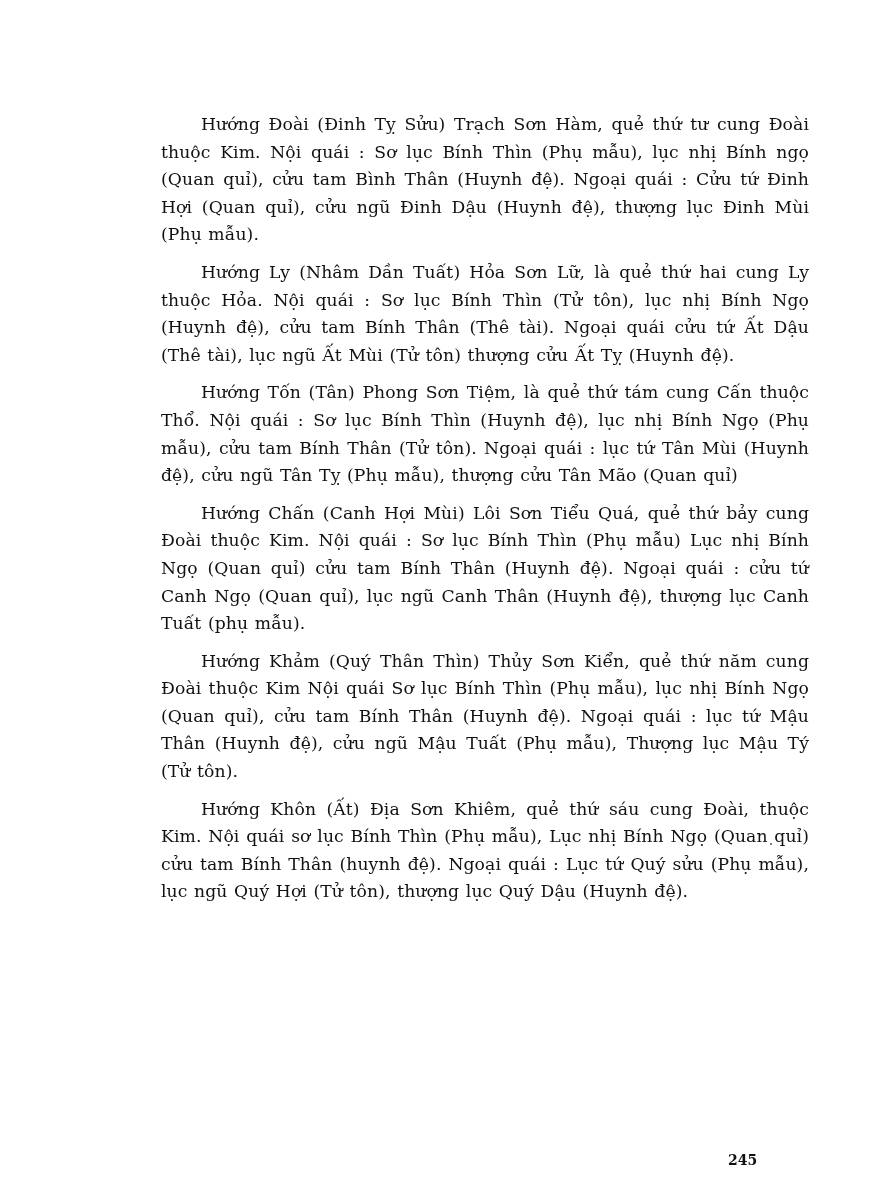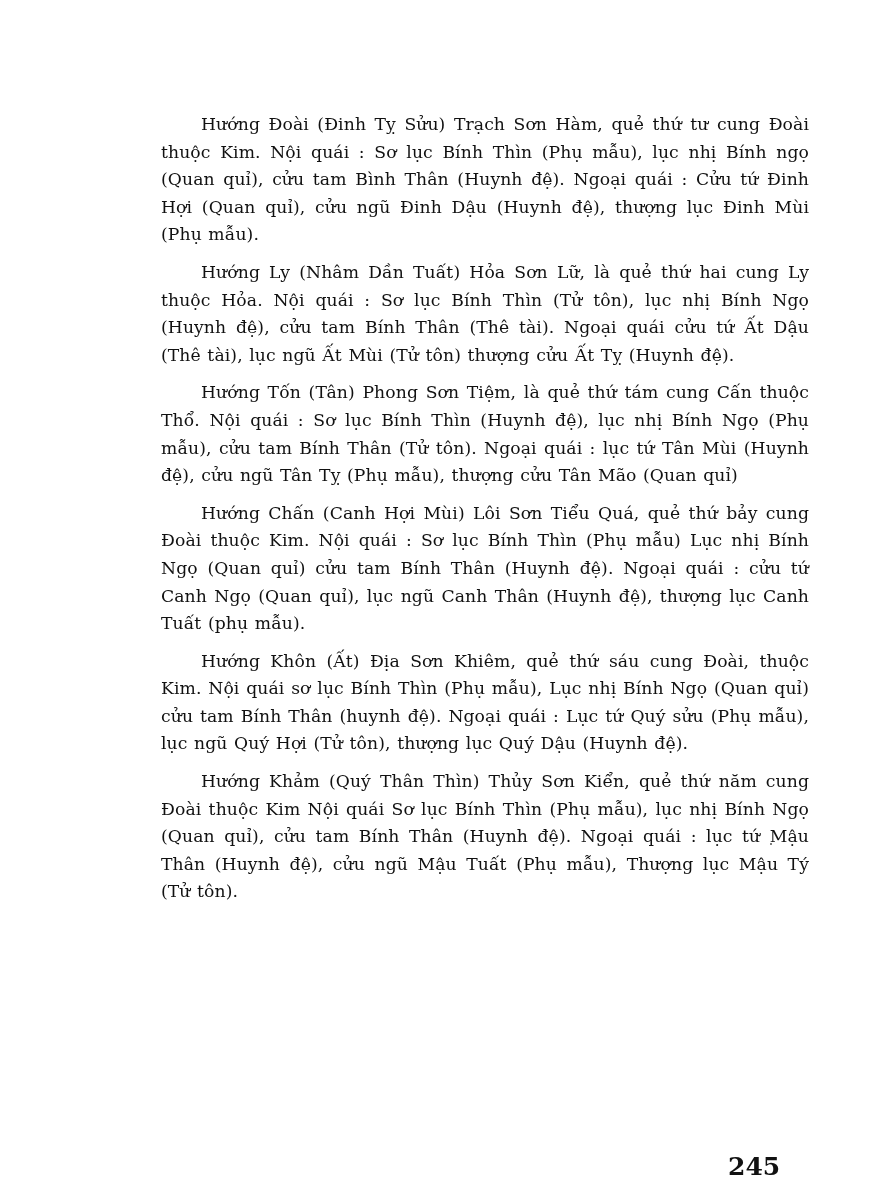--- a/index.html
+++ b/index.html
@@ -35,21 +35,21 @@
       line-height: 27.6px;
       text-align: justify;
       text-indent: 40px;
       letter-spacing: 0.1px;
       word-spacing: 1px;
     }
     .page-number {
       position: absolute;
       left: 728px;
       top: 1152px;
-      font-size: 25px;
+      font-size: 14px;
       font-weight: bold;
       font-family: "DejaVu Serif", "Liberation Serif", serif;
     }
     .stray-dot {
       position: absolute;
       left: 770px;
       top: 843px;
       width: 2px;
       height: 2px;
       background: #555;
@@ -58,18 +58,18 @@
   </style>
 </head>
 <body>
 
 <div class="page">
   <div class="text-block">
     <p class="para">Hướng Đoài (Đinh Tỵ Sửu) Trạch Sơn Hàm, quẻ thứ tư cung Đoài thuộc Kim. Nội quái : Sơ lục Bính Thìn (Phụ mẫu), lục nhị Bính ngọ (Quan quỉ), cửu tam Bình Thân (Huynh đệ). Ngoại quái : Cửu tứ Đinh Hợi (Quan quỉ), cửu ngũ Đinh Dậu (Huynh đệ), thượng lục Đinh Mùi (Phụ mẫu).</p>
     <p class="para">Hướng Ly (Nhâm Dần Tuất) Hỏa Sơn Lữ, là quẻ thứ hai cung Ly thuộc Hỏa. Nội quái : Sơ lục Bính Thìn (Tử tôn), lục nhị Bính Ngọ (Huynh đệ), cửu tam Bính Thân (Thê tài). Ngoại quái cửu tứ Ất Dậu (Thê tài), lục ngũ Ất Mùi (Tử tôn) thượng cửu Ất Tỵ (Huynh đệ).</p>
     <p class="para">Hướng Tốn (Tân) Phong Sơn Tiệm, là quẻ thứ tám cung Cấn thuộc Thổ. Nội quái : Sơ lục Bính Thìn (Huynh đệ), lục nhị Bính Ngọ (Phụ mẫu), cửu tam Bính Thân (Tử tôn). Ngoại quái : lục tứ Tân Mùi (Huynh đệ), cửu ngũ Tân Tỵ (Phụ mẫu), thượng cửu Tân Mão (Quan quỉ)</p>
     <p class="para">Hướng Chấn (Canh Hợi Mùi) Lôi Sơn Tiểu Quá, quẻ thứ bảy cung Đoài thuộc Kim. Nội quái : Sơ lục Bính Thìn (Phụ mẫu) Lục nhị Bính Ngọ (Quan quỉ) cửu tam Bính Thân (Huynh đệ). Ngoại quái : cửu tứ Canh Ngọ (Quan quỉ), lục ngũ Canh Thân (Huynh đệ), thượng lục Canh Tuất (phụ mẫu).</p>
+    <p class="para">Hướng Khảm (Quý Thân Thìn) Thủy Sơn Kiển, quẻ thứ năm cung Đoài thuộc Kim Nội quái Sơ lục Bính Thìn (Phụ mẫu), lục nhị Bính Ngọ (Quan quỉ), cửu tam Bính Thân (Huynh đệ). Ngoại quái : lục tứ Mậu Thân (Huynh đệ), cửu ngũ Mậu Tuất (Phụ mẫu), Thượng lục Mậu Tý (Tử tôn).</p>
     <p class="para">Hướng Khôn (Ất) Địa Sơn Khiêm, quẻ thứ sáu cung Đoài, thuộc Kim. Nội quái sơ lục Bính Thìn (Phụ mẫu), Lục nhị Bính Ngọ (Quan quỉ) cửu tam Bính Thân (huynh đệ). Ngoại quái : Lục tứ Quý sửu (Phụ mẫu), lục ngũ Quý Hợi (Tử tôn), thượng lục Quý Dậu (Huynh đệ).</p>
-    <p class="para">Hướng Khảm (Quý Thân Thìn) Thủy Sơn Kiển, quẻ thứ năm cung Đoài thuộc Kim Nội quái Sơ lục Bính Thìn (Phụ mẫu), lục nhị Bính Ngọ (Quan quỉ), cửu tam Bính Thân (Huynh đệ). Ngoại quái : lục tứ Mậu Thân (Huynh đệ), cửu ngũ Mậu Tuất (Phụ mẫu), Thượng lục Mậu Tý (Tử tôn).</p>
   </div>
   <div class="stray-dot"></div>
   <div class="page-number">245</div>
 </div>
 
 </body></html>

